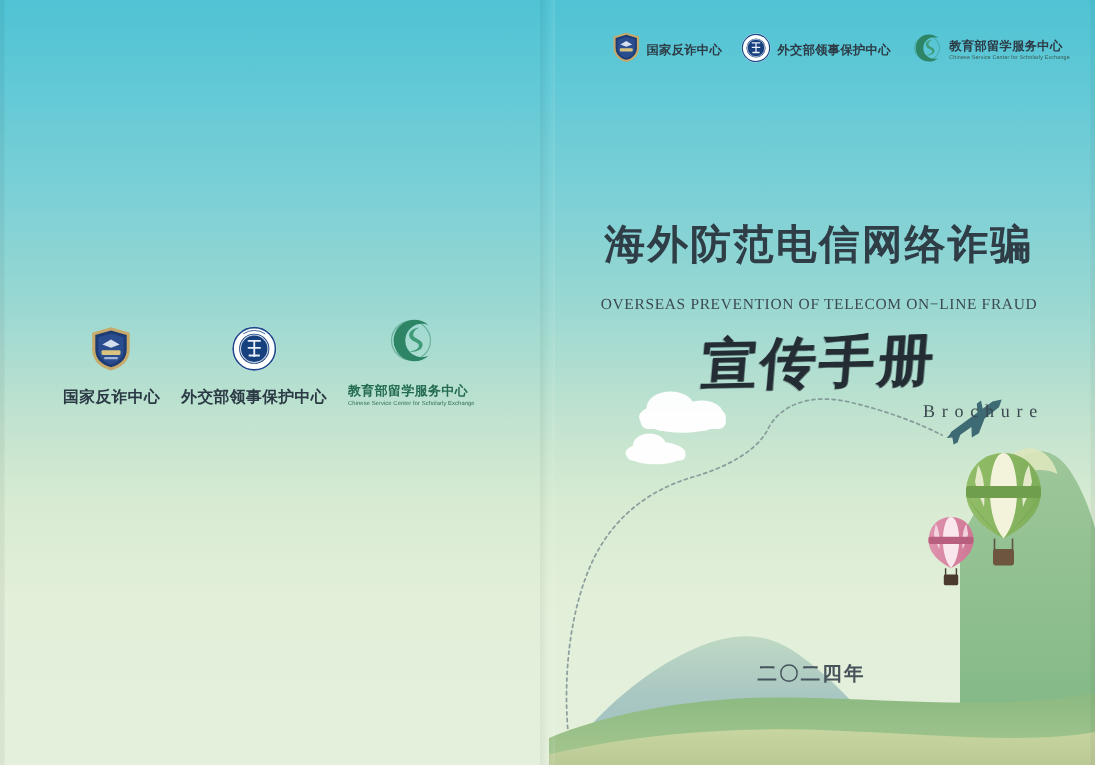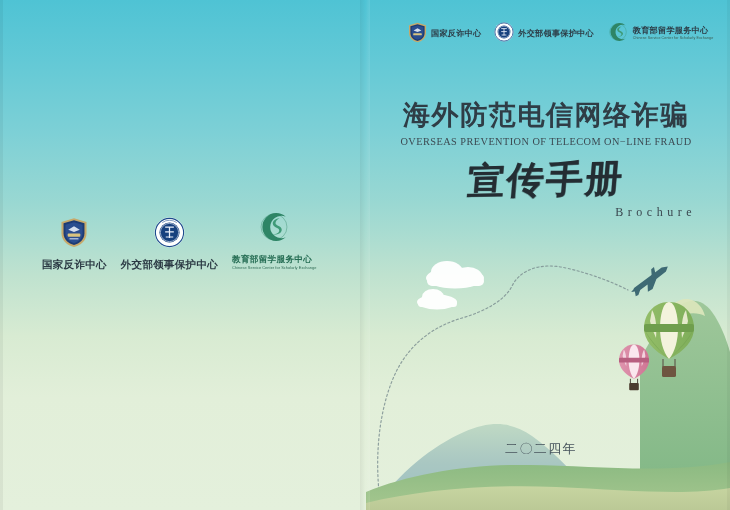--- a/index.html
+++ b/index.html
@@ -43,24 +43,24 @@
   .org-chip .nm{
     font-size:8.2px;color:#2c3b45;line-height:1.05;white-space:nowrap;font-weight:700;
     letter-spacing:.2px;
   }
   .org-chip .nm .en{display:block;font-size:3.6px;font-weight:400;letter-spacing:.1px;color:#3c5a50;margin-top:1px;}
 
   
   #headline{position:absolute;left:396px;top:100px;width:300px;text-align:center;}
   #title-cn{
     font-size:27px;font-weight:700;color:#2f3d46;letter-spacing:1.6px;
-    line-height:1.15;white-space:nowrap;
+    line-height:1.15;white-space:nowrap;margin-top:48px;
   }
   #title-en{
-    margin-top:5px;font-family:"Liberation Serif","DejaVu Serif",serif;
+    margin-top:19px;font-family:"Liberation Serif","DejaVu Serif",serif;
     font-size:10.3px;color:#3c4a52;letter-spacing:.45px;white-space:nowrap;
   }
   #brush-wrap{margin-top:14px;display:flex;justify-content:center;}
   #brush-cn{
     font-family:"DejaVu Serif","Liberation Serif",serif;
     font-size:37px;font-weight:700;color:#242d33;letter-spacing:2px;
     white-space:nowrap;line-height:1;
     transform:skewX(-6deg) rotate(-1.2deg);
     text-shadow:0.6px 0.4px 0 rgba(30,38,44,.55), -0.5px 0.7px 0 rgba(30,38,44,.35);
   }
@@ -73,21 +73,21 @@
   #credits{position:absolute;left:42px;top:210px;width:290px;display:flex;align-items:flex-end;gap:14px;}
   .credit{display:flex;flex-direction:column;align-items:center;width:auto;}
   .credit .mark{margin-bottom:7px;}
   .credit .nm{font-size:10.5px;font-weight:700;color:#2b3a44;white-space:nowrap;letter-spacing:.3px;line-height:1.1;}
   .credit .nm .en{display:block;font-size:3.9px;font-weight:400;letter-spacing:.05px;color:#2f6b55;margin-top:1.5px;}
   #credit-3 .nm{color:#236b52;font-size:8.6px;}
 
   
   #year{
     position:absolute;left:505px;top:440px;
-    font-size:13px;color:#47545c;letter-spacing:1.4px;white-space:nowrap;
+    font-size:13px;color:#47545c;letter-spacing:1.4px;white-space:nowrap;font-weight:bold;
   }
 </style>
 </head>
 <body>
 
 <div id="cover">
 
   <div class="scene">
     <svg viewBox="0 0 730 510" xmlns="http://www.w3.org/2000/svg">
       <defs>

